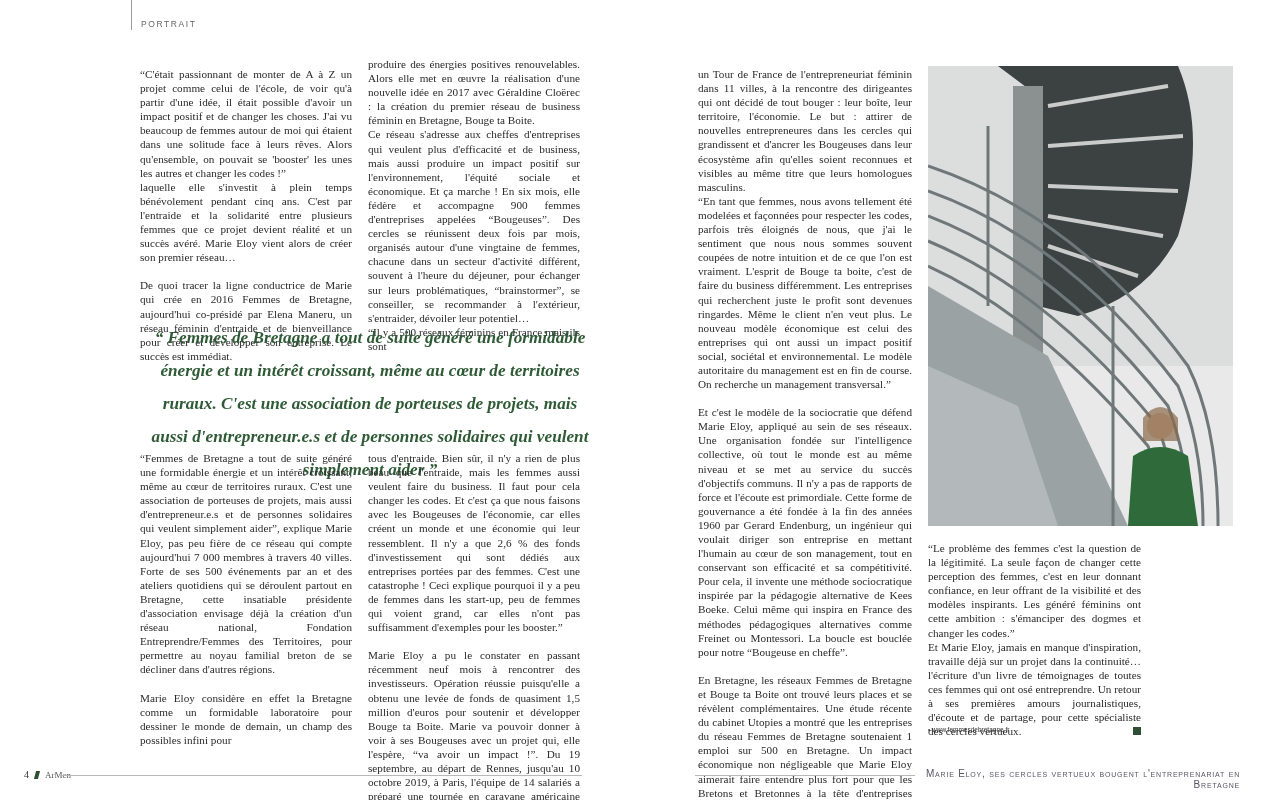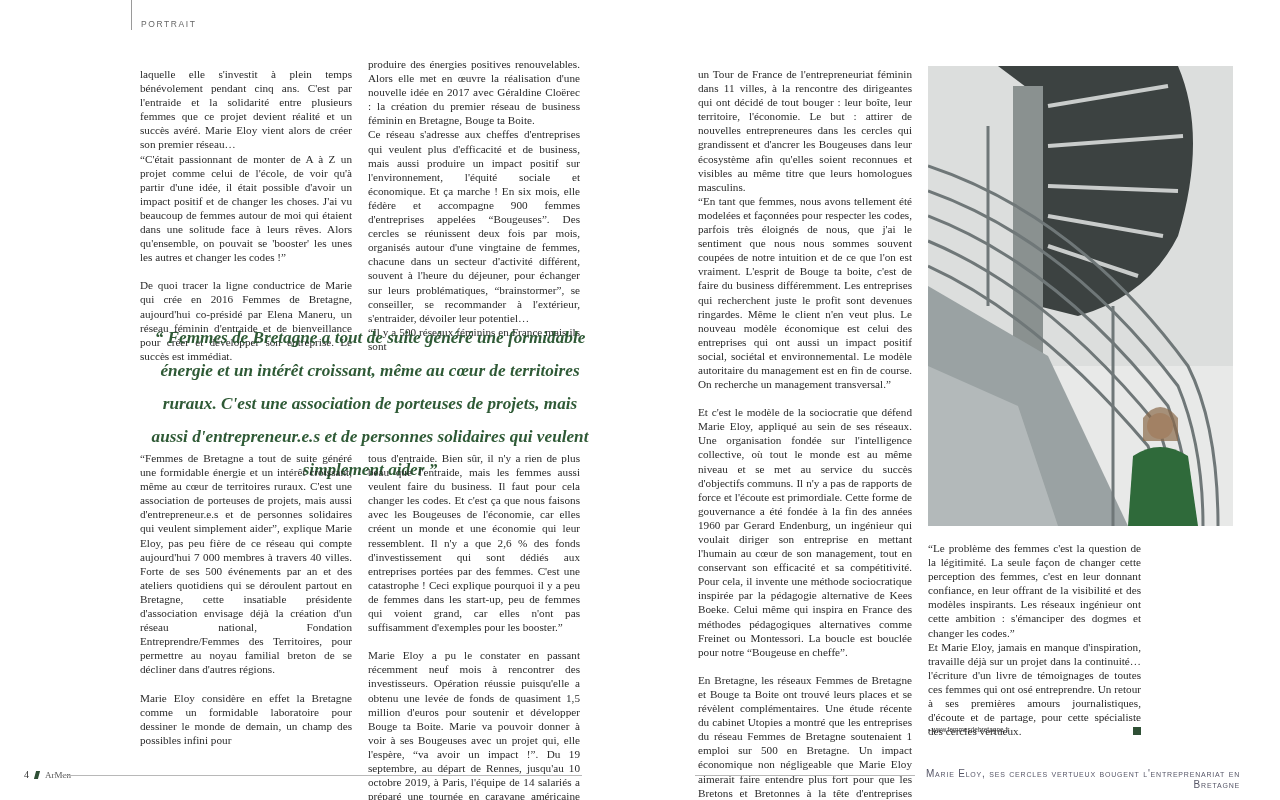--- a/index.html
+++ b/index.html
@@ -30,22 +30,22 @@
              font-size:6.5px; color:#333; }
 </style>
 </head>
 <body>
 
 <div class="page-left">
   <div class="rubric-bar"></div>
   <div class="rubric">PORTRAIT</div>
 
   <div class="col" style="left:140px; top:67px; width:212px;">
+    <p>“C'était passionnant de monter de A à Z un projet comme celui de l'école, de voir qu'à partir d'une idée, il était possible d'avoir un impact positif et de changer les choses. J'ai vu beaucoup de femmes autour de moi qui étaient dans une solitude face à leurs rêves. Alors qu'ensemble, on pouvait se 'booster' les unes les autres et changer les codes !”</p>
     <p>laquelle elle s'investit à plein temps bénévolement pendant cinq ans. C'est par l'entraide et la solidarité entre plusieurs femmes que ce projet devient réalité et un succès avéré. Marie Eloy vient alors de créer son premier réseau…</p>
-    <p>“C'était passionnant de monter de A à Z un projet comme celui de l'école, de voir qu'à partir d'une idée, il était possible d'avoir un impact positif et de changer les choses. J'ai vu beaucoup de femmes autour de moi qui étaient dans une solitude face à leurs rêves. Alors qu'ensemble, on pouvait se 'booster' les unes les autres et changer les codes !”</p>
     <p class="gap">De quoi tracer la ligne conductrice de Marie qui crée en 2016 Femmes de Bretagne, aujourd'hui co-présidé par Elena Maneru, un réseau féminin d'entraide et de bienveillance pour créer et développer son entreprise. Le succès est immédiat.</p>
   </div>
 
   <div class="col" style="left:368px; top:57px; width:212px;">
     <p>produire des énergies positives renouvelables. Alors elle met en œuvre la réalisation d'une nouvelle idée en 2017 avec Géraldine Cloërec : la création du premier réseau de business féminin en Bretagne, Bouge ta Boite.</p>
     <p>Ce réseau s'adresse aux cheffes d'entreprises qui veulent plus d'efficacité et de business, mais aussi produire un impact positif sur l'environnement, l'équité sociale et économique. Et ça marche ! En six mois, elle fédère et accompagne 900 femmes d'entreprises appelées “Bougeuses”. Des cercles se réunissent deux fois par mois, organisés autour d'une vingtaine de femmes, chacune dans un secteur d'activité différent, souvent à l'heure du déjeuner, pour échanger sur leurs problématiques, “brainstormer”, se conseiller, se recommander à l'extérieur, s'entraider, dévoiler leur potentiel…</p>
     <p>“Il y a 500 réseaux féminins en France mais ils sont</p>
   </div>
 
   <div class="quote">“ Femmes de Bretagne a tout de suite généré une formidable énergie et un intérêt croissant, même au cœur de territoires ruraux. C'est une association de porteuses de projets, mais aussi d'entrepreneur.e.s et de personnes solidaires qui veulent simplement aider ”</div>
@@ -106,20 +106,20 @@
       <line x1="60" y1="60" x2="60" y2="240"></line>
     </g>
 
     <circle cx="232" cy="360" r="13" fill="#d9b8a0"></circle>
     <path d="M215 352 Q232 330 250 352 L250 375 L215 375 Z" fill="#8a6a4a" opacity="0.7"></path>
     <path d="M205 390 Q232 372 260 390 L270 460 L200 460 Z" fill="#2f6a3a"></path>
   </svg>
 </div>
 
 <div class="col" style="left:928px; top:541px; width:213px;">
-  <p>“Le problème des femmes c'est la question de la légitimité. La seule façon de changer cette perception des femmes, c'est en leur donnant confiance, en leur offrant de la visibilité et des modèles inspirants. Les réseaux ingénieur ont cette ambition : s'émanciper des dogmes et changer les codes.”</p>
+  <p>“Le problème des femmes c'est la question de la légitimité. La seule façon de changer cette perception des femmes, c'est en leur donnant confiance, en leur offrant de la visibilité et des modèles inspirants. Les généré féminins ont cette ambition : s'émanciper des dogmes et changer les codes.”</p>
   <p><span>Et Marie Eloy, jamais en manque d'inspiration, travaille déjà sur un projet dans la continuité… l'écriture d'un livre de témoignages de toutes ces femmes qui ont osé entreprendre. Un retour à ses premières amours journalistiques, d'écoute et de partage, pour cette spécialiste des cercles vertueux.</span><span class="end-square"></span></p>
 </div>
 
 <div class="website">• www.femmesdebretagne.fr</div>
 
 <div class="rule-right"></div>
 <div class="footer-right">Marie Eloy, ses cercles vertueux bougent l'entreprenariat en Bretagne</div>
 
 </body></html>

